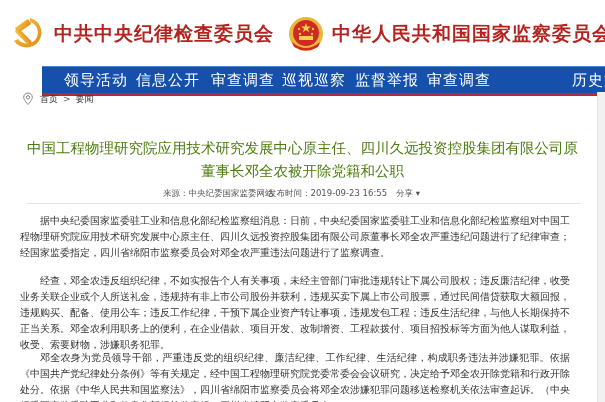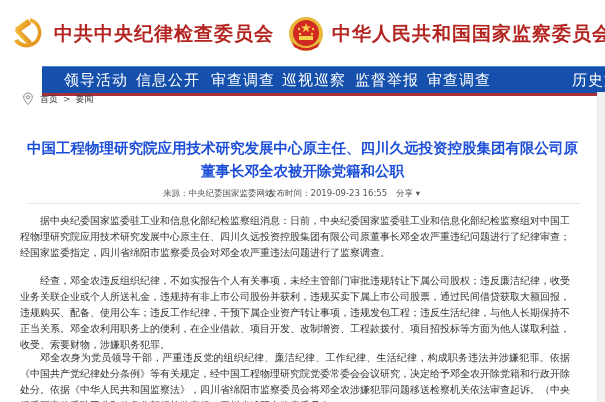--- a/index.html
+++ b/index.html
@@ -33,21 +33,21 @@
     white-space: nowrap; cursor: pointer;
   }
   .breadcrumb {
     position: absolute; left: 22px; top: 92px; display: flex; align-items: center;
     font-size: 9px; color: #333;
   }
   .breadcrumb .pin { width: 12px; height: 14px; margin-right: 6px; }
   .breadcrumb .sep { margin: 0 5px; color: #555; }
   .article-title {
     position: absolute; left: 20px; top: 137px; width: 565px; text-align: center;
-    font-size: 14.5px; font-weight: bold; color: #1d4ed8; line-height: 23px;
+    font-size: 14.5px; font-weight: normal; color: #4d7c0f; line-height: 23px;
   }
   .meta {
     position: absolute; left: 0; top: 188px; width: 605px; height: 12px;
     font-size: 8.5px; color: #555;
   }
   .meta span { position: absolute; top: 0; white-space: nowrap; }
   .divider {
     position: absolute; left: 27px; top: 203px; width: 553px; height: 1px; background: #e4e4e4;
   }
   .body-text {

